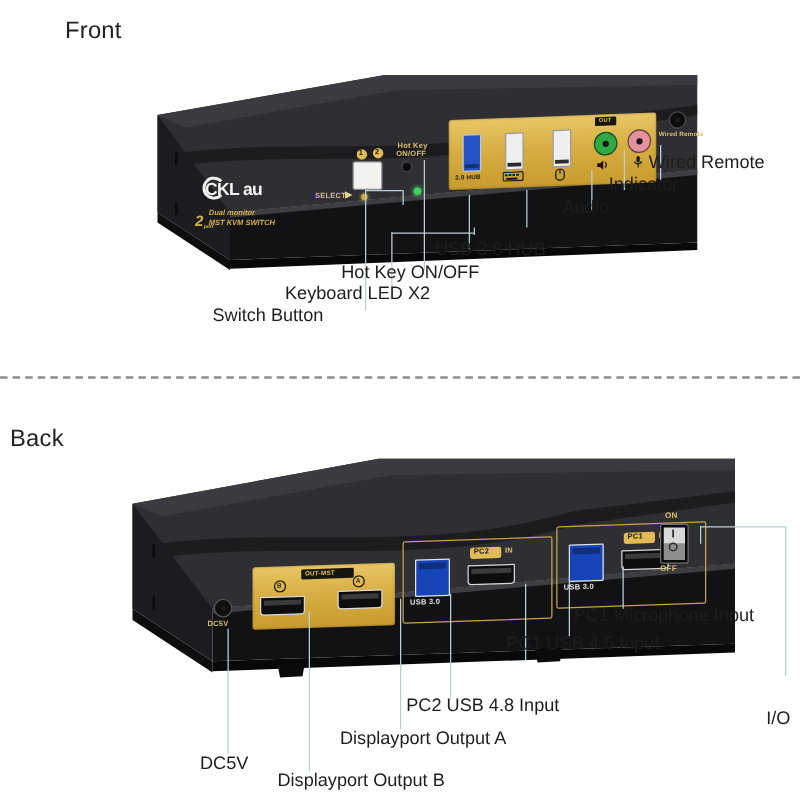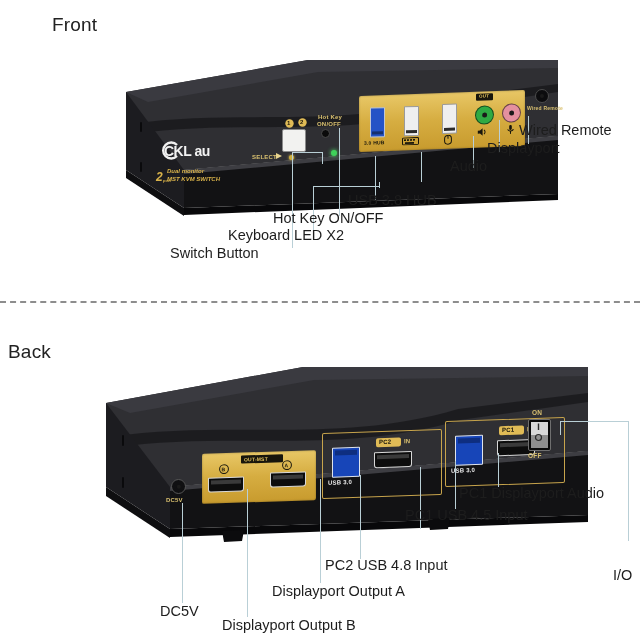--- a/index.html
+++ b/index.html
@@ -192,21 +192,21 @@
 
   <div class="lead" style="left:499px;top:120px;height:32px;"></div>
 
   <div class="lead" style="left:528px;top:116px;height:28px;"></div>
 
   <div class="callout" style="left:170px;top:245px;">Switch Button</div>
   <div class="callout" style="left:228px;top:227px;">Keyboard LED X2</div>
   <div class="callout" style="left:273px;top:210px;">Hot Key ON/OFF</div>
   <div class="callout" style="left:348px;top:192px;">USB 3.8 HUB</div>
   <div class="callout" style="left:450px;top:158px;">Audio</div>
-  <div class="callout" style="left:487px;top:140px;">Displayport</div>
+  <div class="callout" style="left:487px;top:140px;">Indicator</div>
   <div class="callout" style="left:519px;top:122px;">Wired Remote</div>
 </div>
 
 <div class="divider"></div>
 
 <div class="panel" id="back-panel">
 
   <div class="section-title" style="left:8px;top:38px;">Back</div>
 
   <div class="device" id="back-device" style="left:98px;top:62px;width:490px;height:200px;">
@@ -305,15 +305,15 @@
 
   <div class="lead h" style="left:560px;top:118px;width:68px;height:1px;"></div>
   <div class="lead" style="left:560px;top:118px;height:14px;"></div>
   <div class="lead" style="left:628px;top:118px;height:120px;"></div>
 
   <div class="callout" style="left:160px;top:300px;">DC5V</div>
   <div class="callout" style="left:272px;top:280px;">Displayport Output  A</div>
   <div class="callout" style="left:222px;top:314px;">Displayport Output  B</div>
   <div class="callout" style="left:325px;top:254px;">PC2 USB 4.8 Input</div>
   <div class="callout" style="left:405px;top:204px;">PC1 USB 4.5 Input</div>
-  <div class="callout" style="left:459px;top:182px;">PC1 Displayport Audio</div>
+  <div class="callout" style="left:459px;top:182px;">PC1 Microphone Input</div>
   <div class="callout" style="left:613px;top:264px;">I/O</div>
 </div>
 
 </body></html>

